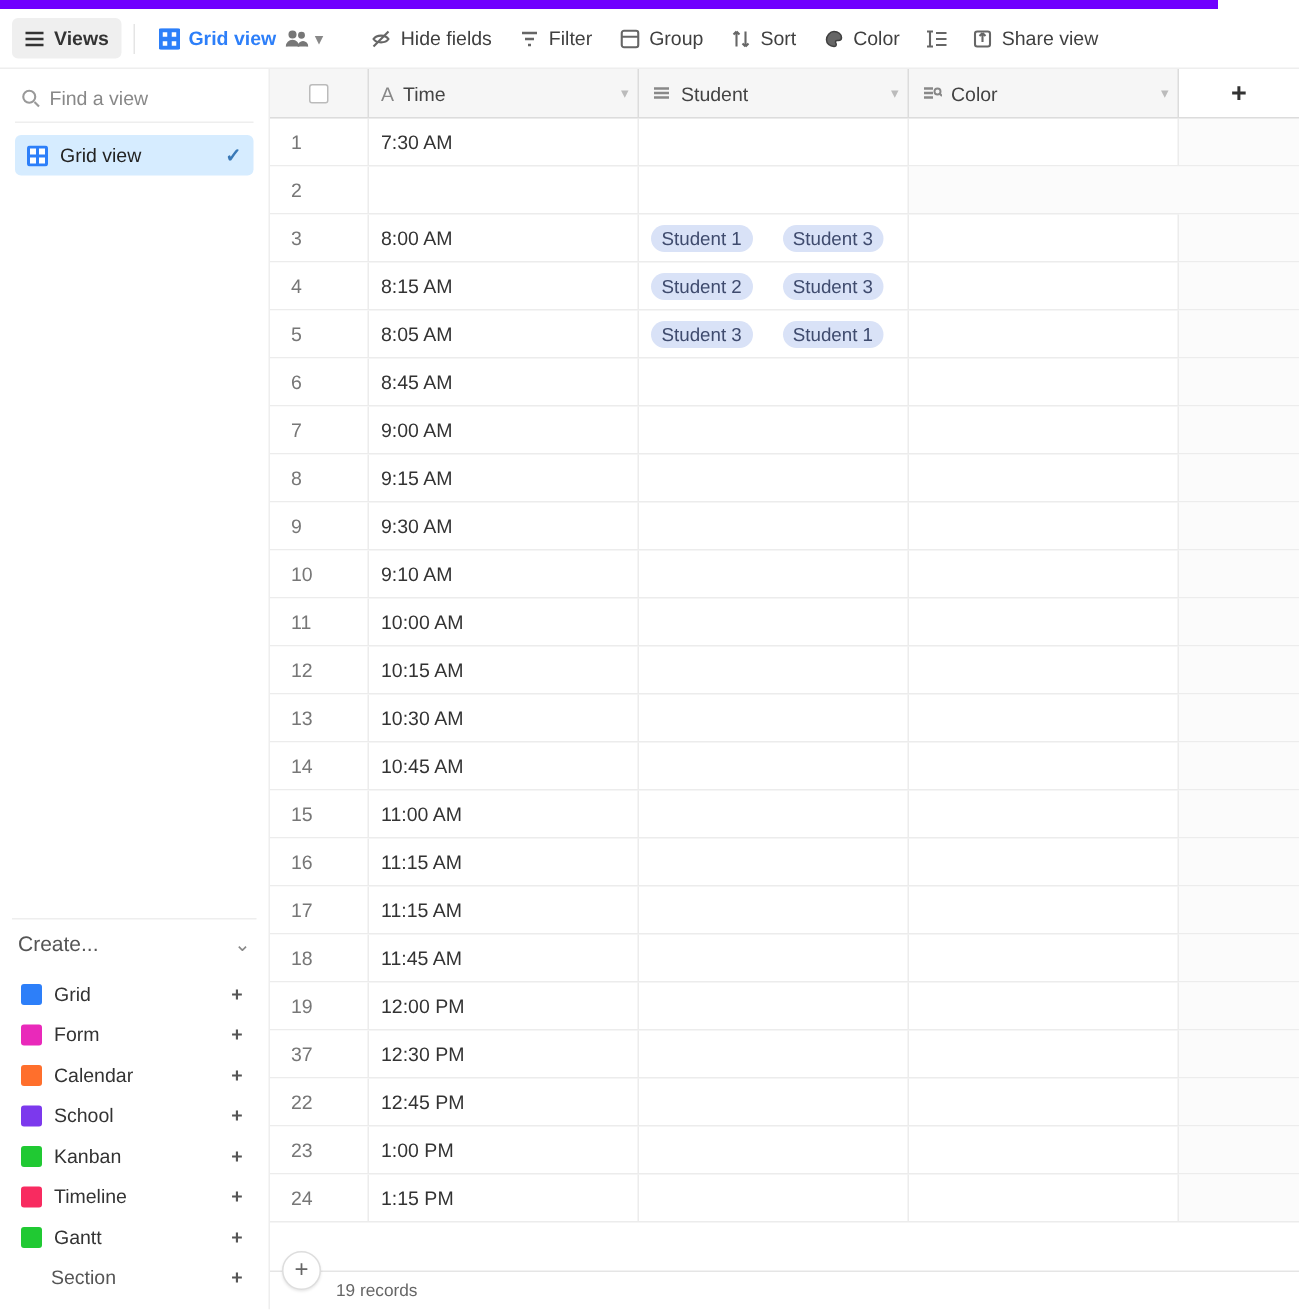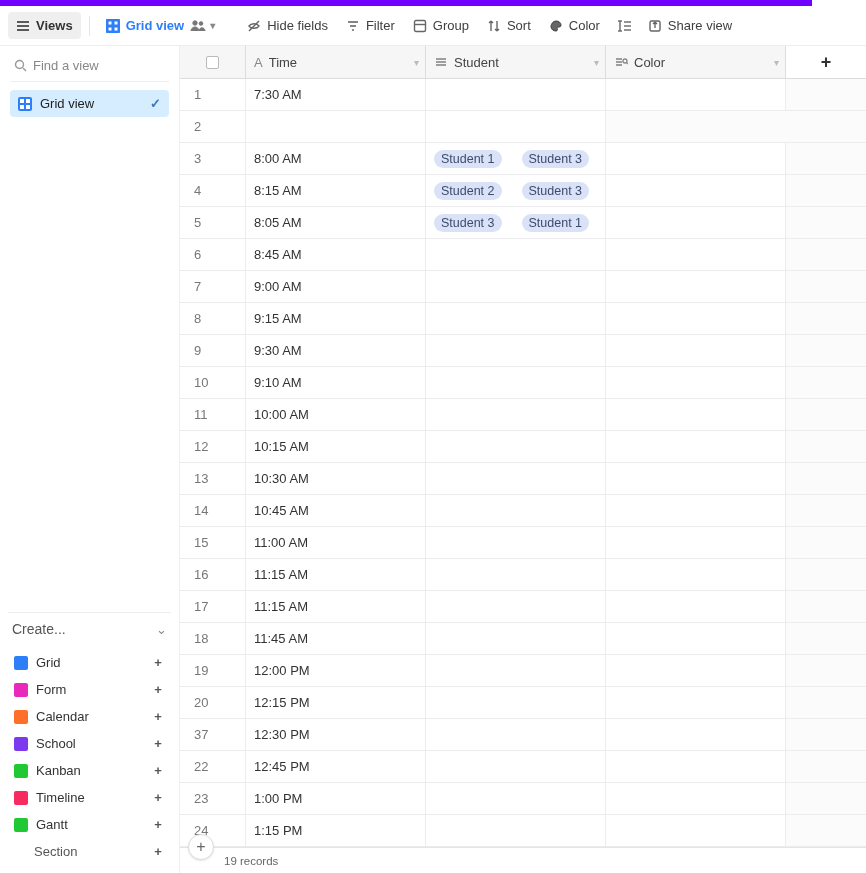--- a/index.html
+++ b/index.html
@@ -441,27 +441,20 @@
           <div class="rcell rrest"></div>
         </div>
         <div class="row">
           <div class="rcell rrownum">19</div>
           <div class="rcell rtime">12:00 PM</div>
           <div class="rcell rstudent"></div>
           <div class="rcell rschool"></div>
           <div class="rcell rrest"></div>
         </div>
         <div class="row">
-          <div class="rcell rrownum">20</div>
-          <div class="rcell rtime">12:15 PM</div>
-          <div class="rcell rstudent"></div>
-          <div class="rcell rschool"></div>
-          <div class="rcell rrest"></div>
-        </div>
-        <div class="row">
           <div class="rcell rrownum">37</div>
           <div class="rcell rtime">12:30 PM</div>
           <div class="rcell rstudent"></div>
           <div class="rcell rschool"></div>
           <div class="rcell rrest"></div>
         </div>
         <div class="row">
           <div class="rcell rrownum">22</div>
           <div class="rcell rtime">12:45 PM</div>
           <div class="rcell rstudent"></div>

